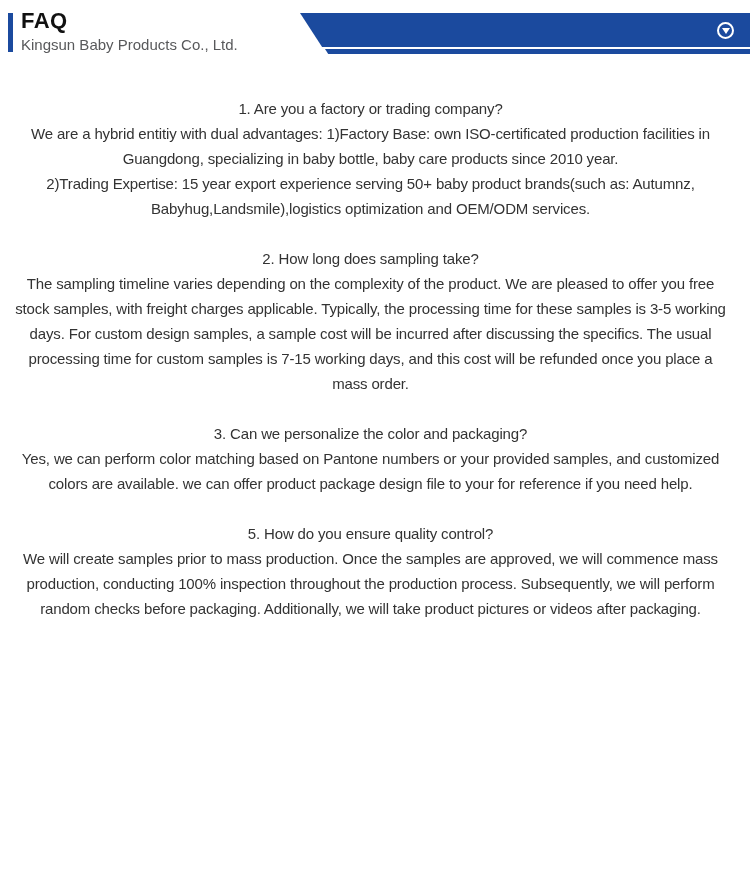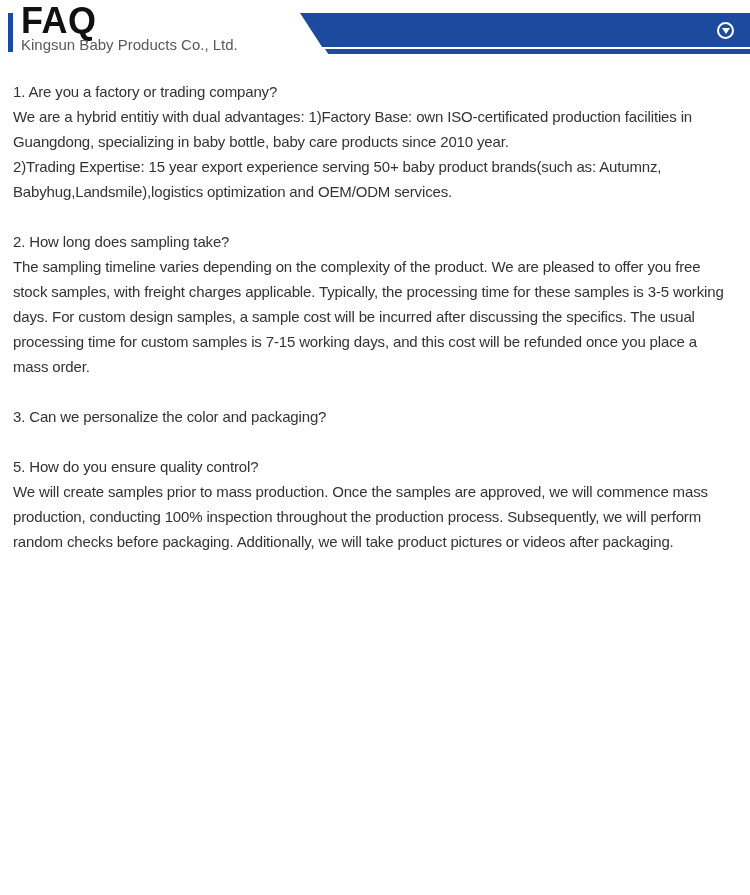--- a/index.html
+++ b/index.html
@@ -26,21 +26,21 @@
     left: 8px;
     top: 13px;
     width: 5px;
     height: 39px;
     background: #1b4a9e;
   }
   .header-title {
     position: absolute;
     left: 21px;
     top: 6px;
-    font-size: 36px;
+    font-size: 22px;
     line-height: 30px;
     font-weight: bold;
     color: #111111;
     letter-spacing: 0.5px;
   }
   .header-company {
     position: absolute;
     left: 21px;
     top: 37px;
     font-size: 15px;
@@ -88,21 +88,22 @@
     border-right: 4px solid transparent;
     border-top: 6px solid #ffffff;
     margin-top: 1px;
   }
 
   
   .faq-main {
     padding: 25px 22px 0 13px;
   }
   .faq-item {
-    margin: 0 0 25px 0;
+    margin: 17px 0 25px 0;
+    text-align: center;
   }
   .faq-q, .faq-a {
     margin: 0;
     font-size: 15px;
     line-height: 25px;
     letter-spacing: -0.15px;
     color: #333333;
   }
 </style>
 </head>
@@ -128,20 +129,21 @@
   </article>
 
   <article class="faq-item">
     <p class="faq-q">2. How long does sampling take?</p>
     <p class="faq-a">The sampling timeline varies depending on the complexity of the product. We are pleased to offer you free stock samples, with freight charges applicable. Typically, the processing time for these samples is 3-5 working days. For custom design samples, a sample cost will be incurred after discussing the specifics. The usual processing time for custom samples is 7-15 working days, and this cost will be refunded once you place a mass order.</p>
   </article>
 
 
   <article class="faq-item">
     <p class="faq-q">3. Can we personalize the color and packaging?</p>
+    <p class="faq-a">Yes, we can perform color matching based on Pantone numbers or your provided samples, and customized colors are available. we can offer product package design file to your for reference if you need help.</p>
   </article>
 
   <article class="faq-item">
     <p class="faq-q">5. How do you ensure quality control?</p>
     <p class="faq-a">We will create samples prior to mass production. Once the samples are approved, we will commence mass production, conducting 100% inspection throughout the production process. Subsequently, we will perform random checks before packaging. Additionally, we will take product pictures or videos after packaging.</p>
   </article>
 
   <article class="faq-item">
   </article>
 

